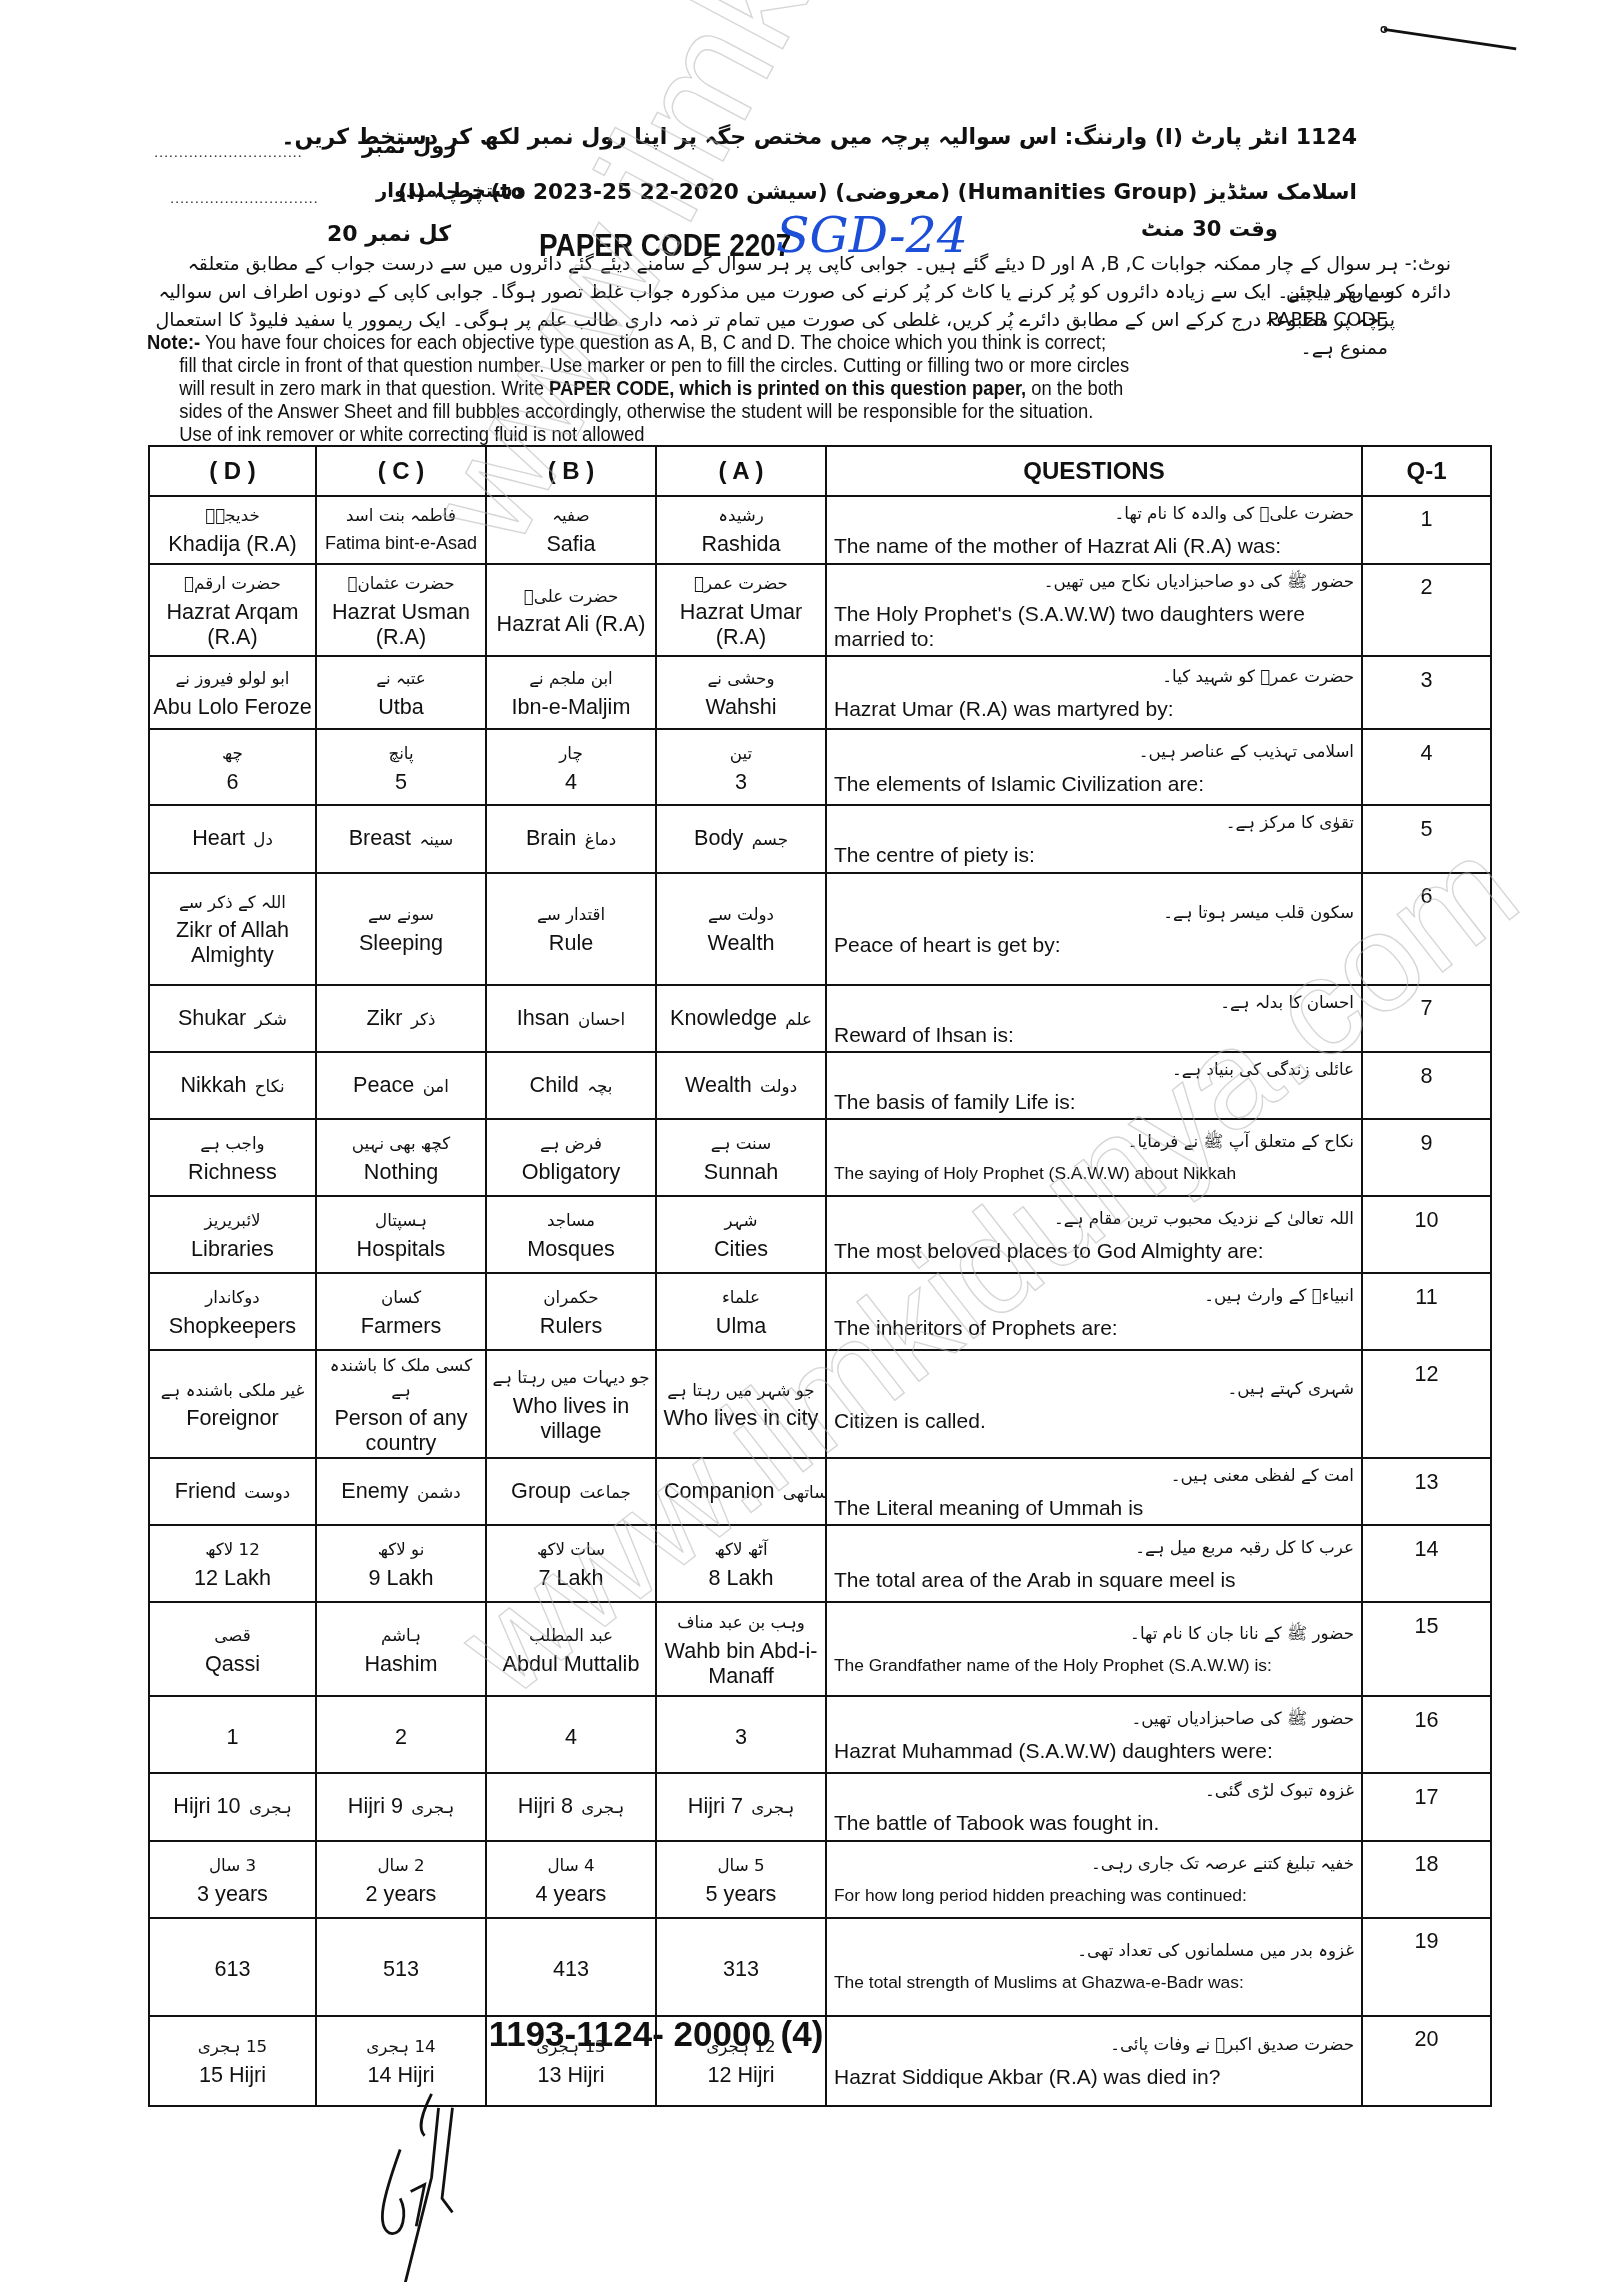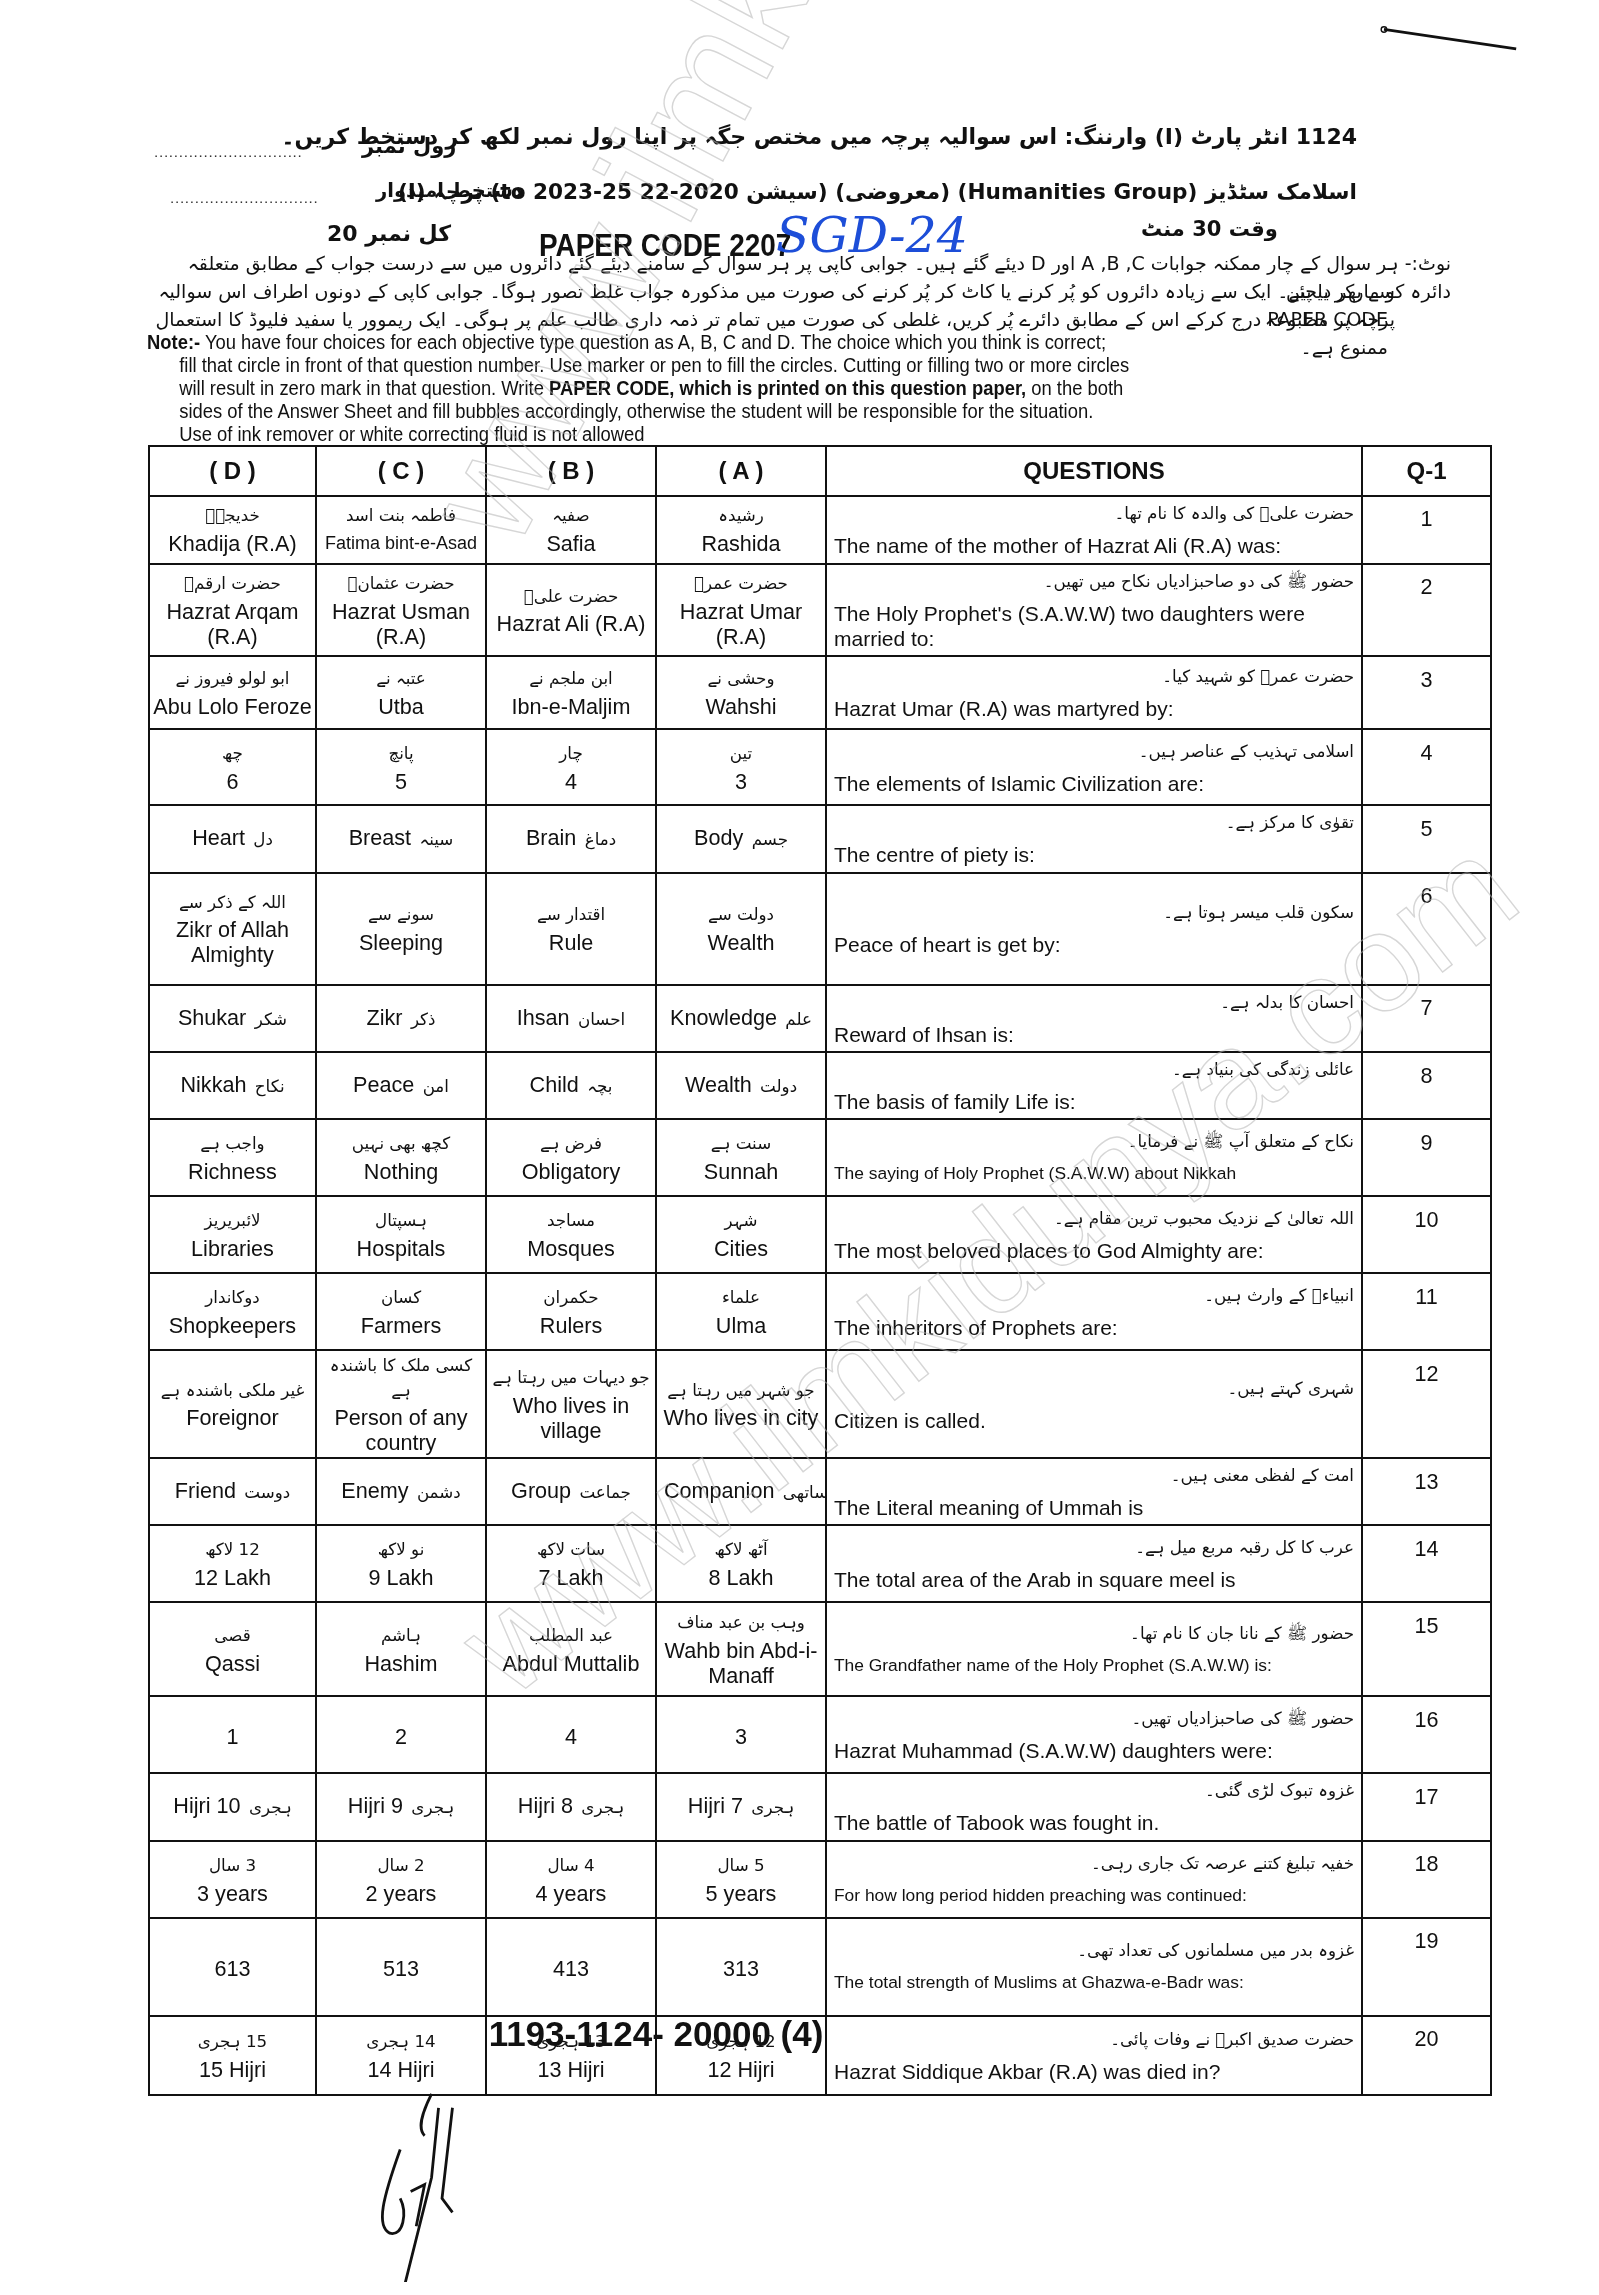--- a/index.html
+++ b/index.html
@@ -450,21 +450,21 @@
         <td class="opt">
           <span class="u"></span>
           <span class="e">313</span>
         </td>
         <td class="qtext">
           <span class="u">غزوہ بدر میں مسلمانوں کی تعداد تھی۔</span>
           <span class="e" style="font-size: 17.4px;">The total strength of Muslims at Ghazwa-e-Badr was:</span>
         </td>
         <td class="qnum">19</td>
       </tr>
-      <tr style="height: 79px;">
+      <tr style="height: 90px;">
         <td class="opt">
           <span class="u">15 ہجری</span>
           <span class="e">15 Hijri</span>
         </td>
         <td class="opt">
           <span class="u">14 ہجری</span>
           <span class="e">14 Hijri</span>
         </td>
         <td class="opt">
           <span class="u">13 ہجری</span>

